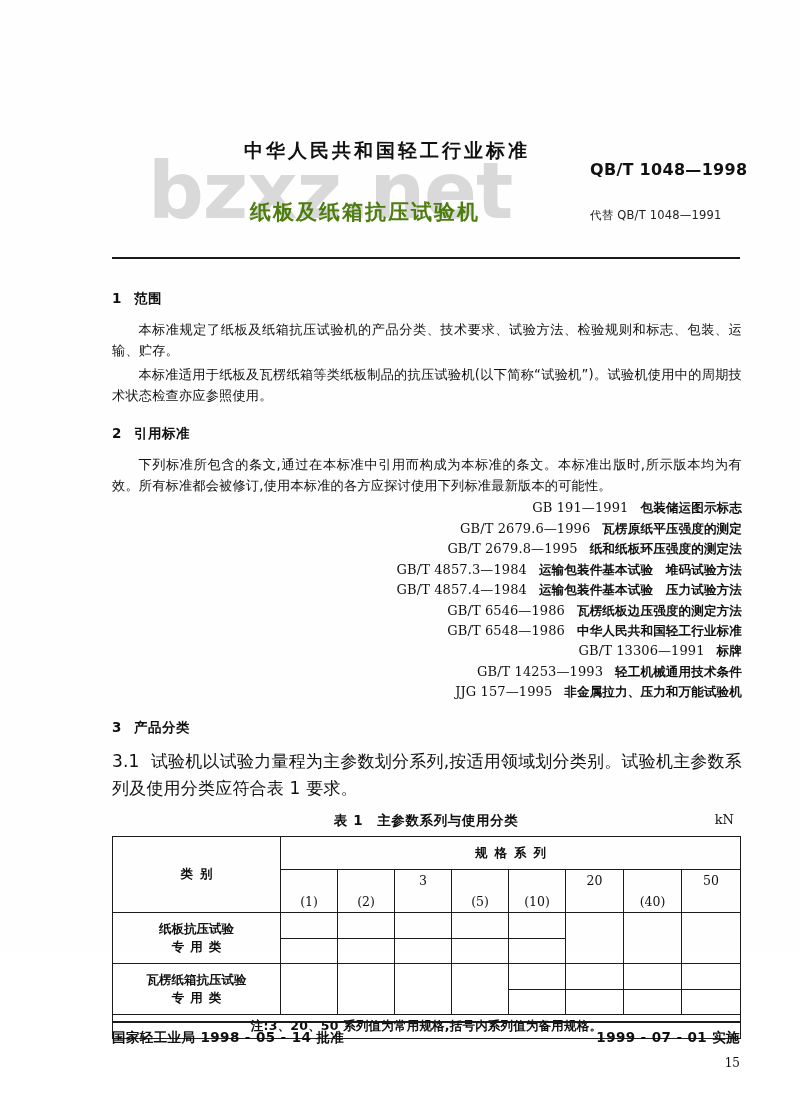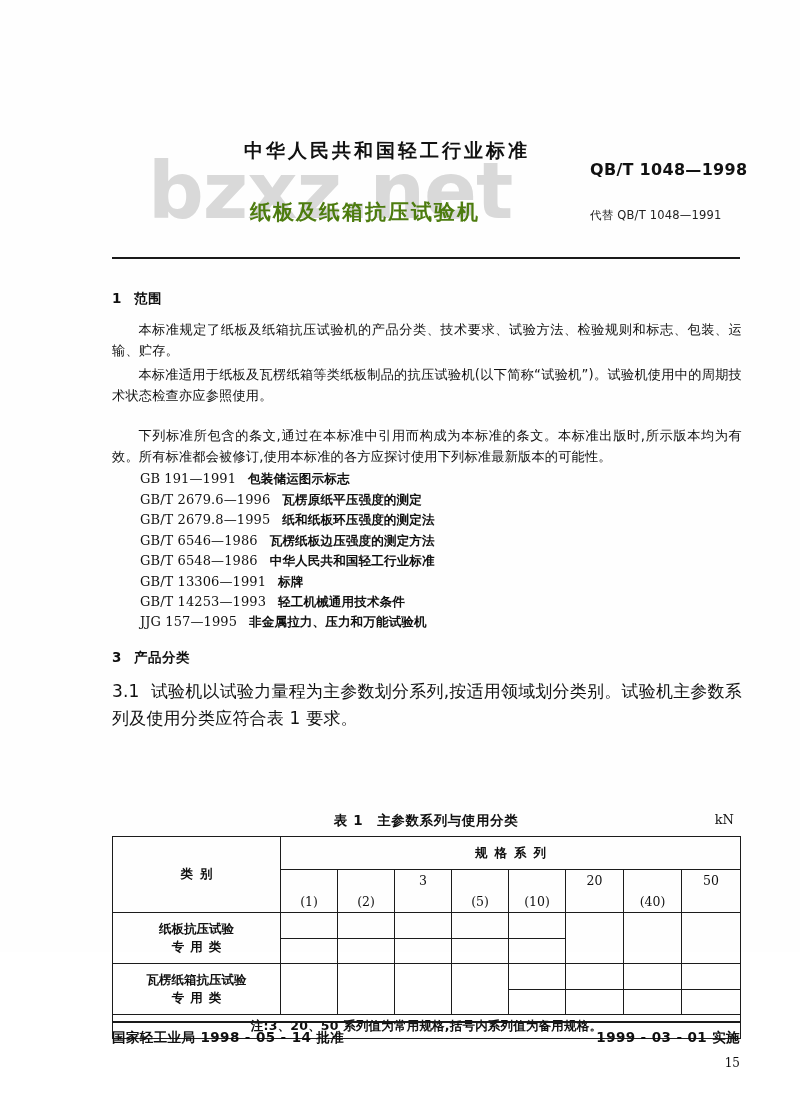--- a/index.html
+++ b/index.html
@@ -125,20 +125,21 @@
   .ref-list {
     list-style: none;
     margin: 2px 0 0 0;
     padding: 0 0 0 28px;
   }
   .ref-list li {
     font-size: 13.2px;
     line-height: 1.55;
     letter-spacing: 0.1px;
     white-space: nowrap;
+    text-align: right;
   }
   .ref-list li .code {
     font-family: "DejaVu Serif", "Liberation Serif", serif;
     font-size: 13px;
   }
   .ref-list li .desc {
     margin-left: 12px;
     font-weight: bold;
     font-size: 12.6px;
   }
@@ -300,26 +301,31 @@
     <div class="body-area">
 
       <div class="sec-head">
         <span class="num">1</span><span>范围</span>
       </div>
       <p class="para">本标准规定了纸板及纸箱抗压试验机的产品分类、技术要求、试验方法、检验规则和标志、包装、运输、贮存。</p>
       <p class="para">本标准适用于纸板及瓦楞纸箱等类纸板制品的抗压试验机(以下简称“试验机”)。试验机使用中的周期技术状态检查亦应参照使用。</p>
 
       <div class="gap-m"></div>
 
+      <div class="sec-head">
+        <span class="num">2</span><span>引用标准</span>
+      </div>
       <p class="para">下列标准所包含的条文,通过在本标准中引用而构成为本标准的条文。本标准出版时,所示版本均为有效。所有标准都会被修订,使用本标准的各方应探讨使用下列标准最新版本的可能性。</p>
 
       <ul class="ref-list">
         <li><span class="code">GB 191—1991</span><span class="desc">包装储运图示标志</span></li>
         <li><span class="code">GB/T 2679.6—1996</span><span class="desc">瓦楞原纸平压强度的测定</span></li>
         <li><span class="code">GB/T 2679.8—1995</span><span class="desc">纸和纸板环压强度的测定法</span></li>
+        <li><span class="code">GB/T 4857.3—1984</span><span class="desc">运输包装件基本试验　堆码试验方法</span></li>
+        <li><span class="code">GB/T 4857.4—1984</span><span class="desc">运输包装件基本试验　压力试验方法</span></li>
         <li><span class="code">GB/T 6546—1986</span><span class="desc">瓦楞纸板边压强度的测定方法</span></li>
         <li><span class="code">GB/T 6548—1986</span><span class="desc">中华人民共和国轻工行业标准</span></li>
         <li><span class="code">GB/T 13306—1991</span><span class="desc">标牌</span></li>
         <li><span class="code">GB/T 14253—1993</span><span class="desc">轻工机械通用技术条件</span></li>
         <li><span class="code">JJG 157—1995</span><span class="desc">非金属拉力、压力和万能试验机</span></li>
       </ul>
 
       <div class="gap-m"></div>
 
       <div class="sec-head">
@@ -412,17 +418,17 @@
 
           <tr>
             <td class="note-cell" colspan="9">注:3、20、50 系列值为常用规格,括号内系列值为备用规格。</td>
           </tr>
         </tbody>
       </table>
     </div>
 
     <div class="footer-rule"></div>
     <div class="footer-left">国家轻工业局 1998 - 05 - 14 批准</div>
-    <div class="footer-right">1999 - 03 - 01 实施</div>
+    <div class="footer-right">1999 - 07 - 01 实施</div>
     <div class="page-num">15</div>
 
   </div>
 </div>
 
 </body></html>

